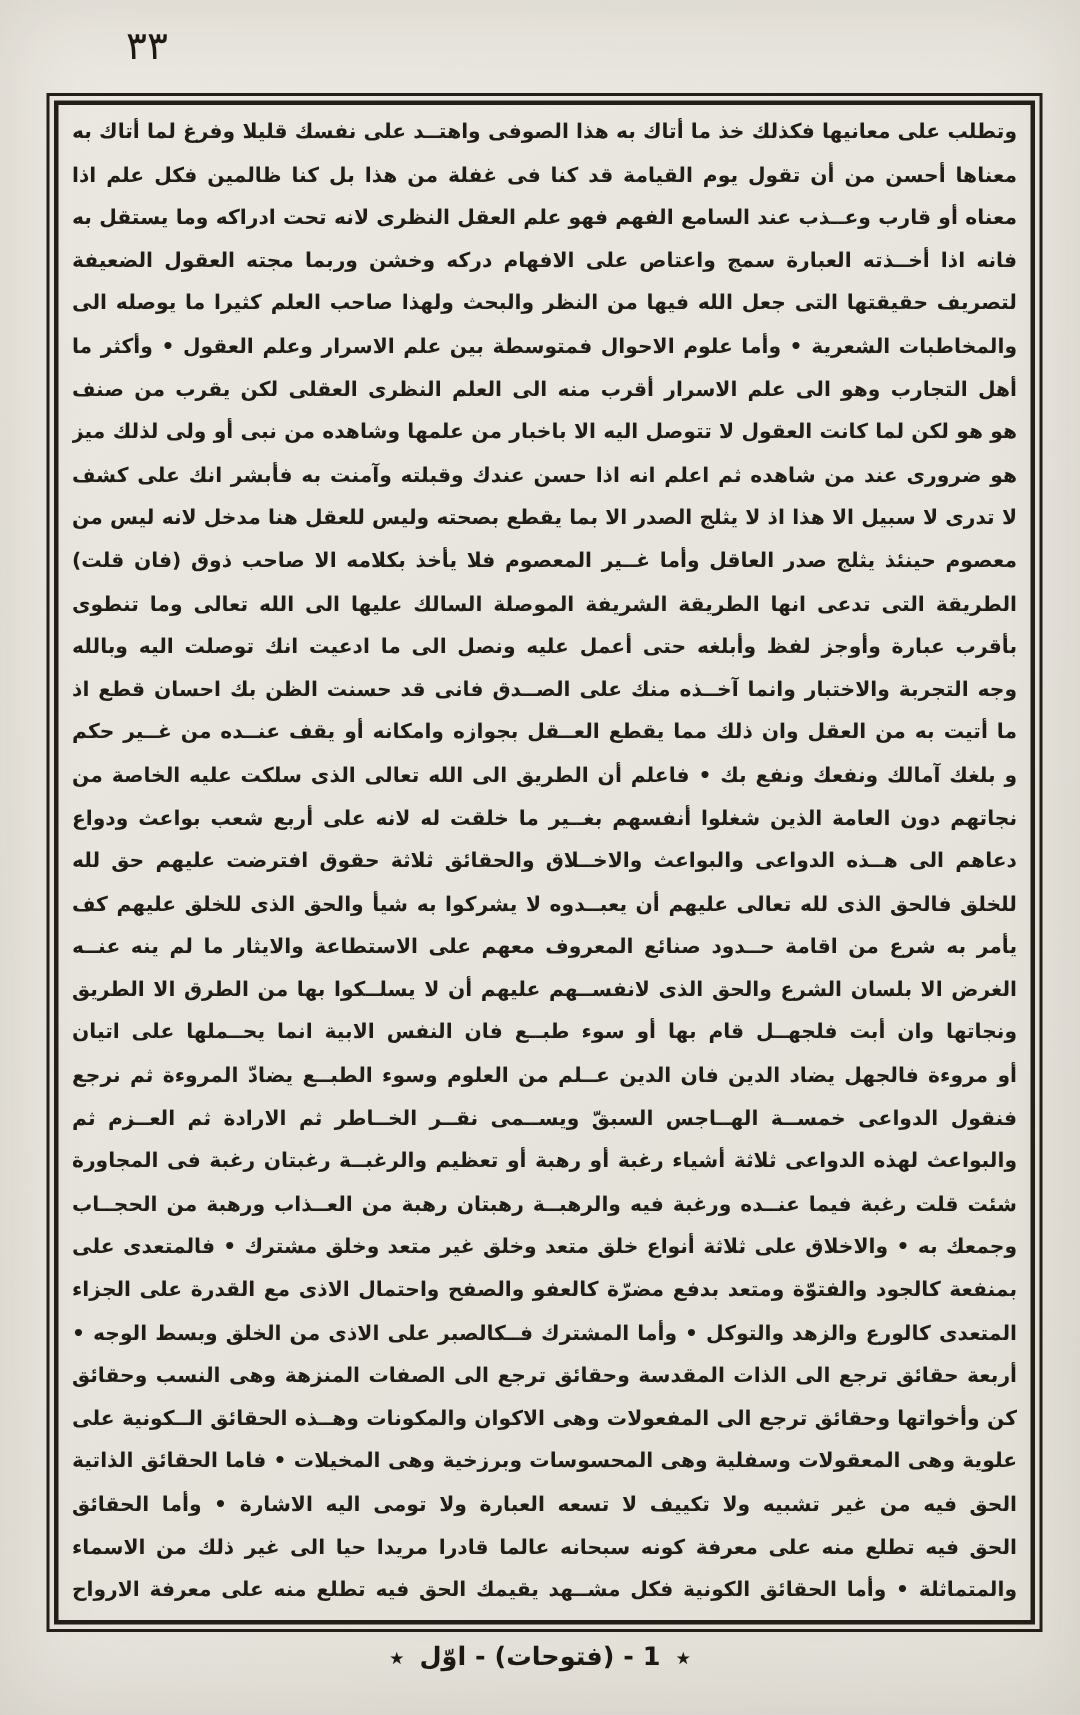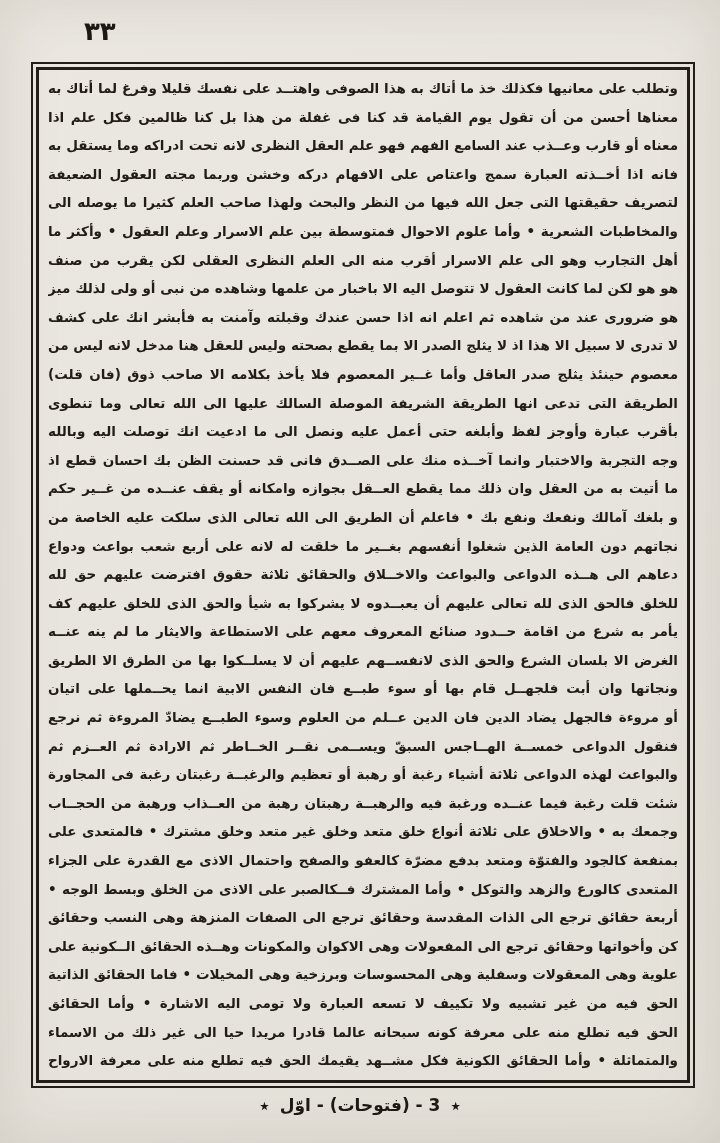--- a/index.html
+++ b/index.html
@@ -10,21 +10,21 @@
     font-family: "DejaVu Sans", sans-serif;
     overflow: hidden;
   }
   .page {
     position: absolute; inset: 0;
     background: linear-gradient(145deg, #ebe8e1 0%, #e7e4dd 55%, #e3e0d8 100%);
     box-shadow: inset 0 0 60px rgba(120,110,95,0.18);
   }
   .page-number {
     position: absolute; top: 16px; left: 84px;
-    font-size: 26px; font-weight: bold; color: #1d1813;
+    font-size: 26px; font-weight: normal; color: #1d1813;
     letter-spacing: 1px;
   }
   .frame {
     position: absolute; left: 31px; top: 62px;
     width: 664px; height: 1026px;
     box-sizing: border-box;
     border: 2px solid #241e18;
   }
   .frame-inner {
     position: absolute; inset: 3px;
@@ -99,17 +99,17 @@
           <div class="line">علوية وهى المعقولات وسفلية وهى المحسوسات وبرزخية وهى المخيلات • فاما الحقائق الذاتية فكل مشهد يقيمك</div>
           <div class="line">الحق فيه من غير تشبيه ولا تكييف لا تسعه العبارة ولا تومى اليه الاشارة • وأما الحقائق الصفاتية فكل مشهد يقيمك</div>
           <div class="line">الحق فيه تطلع منه على معرفة كونه سبحانه عالما قادرا مريدا حيا الى غير ذلك من الاسماء والصفات المختلفة والمتقابلة</div>
           <div class="line">والمتماثلة • وأما الحقائق الكونية فكل مشــهد يقيمك الحق فيه تطلع منه على معرفة الارواح والبسائط والمركبات</div>
         </div>
     </div>
   </div>
 
   <div class="footer">
     <span class="orn">٭</span>
-    <span class="footer-text">3 - (فتوحات) - اوّل</span>
+    <span class="footer-text">1 - (فتوحات) - اوّل</span>
     <span class="orn">٭</span>
   </div>
 
 </div>
 
 </body></html>

